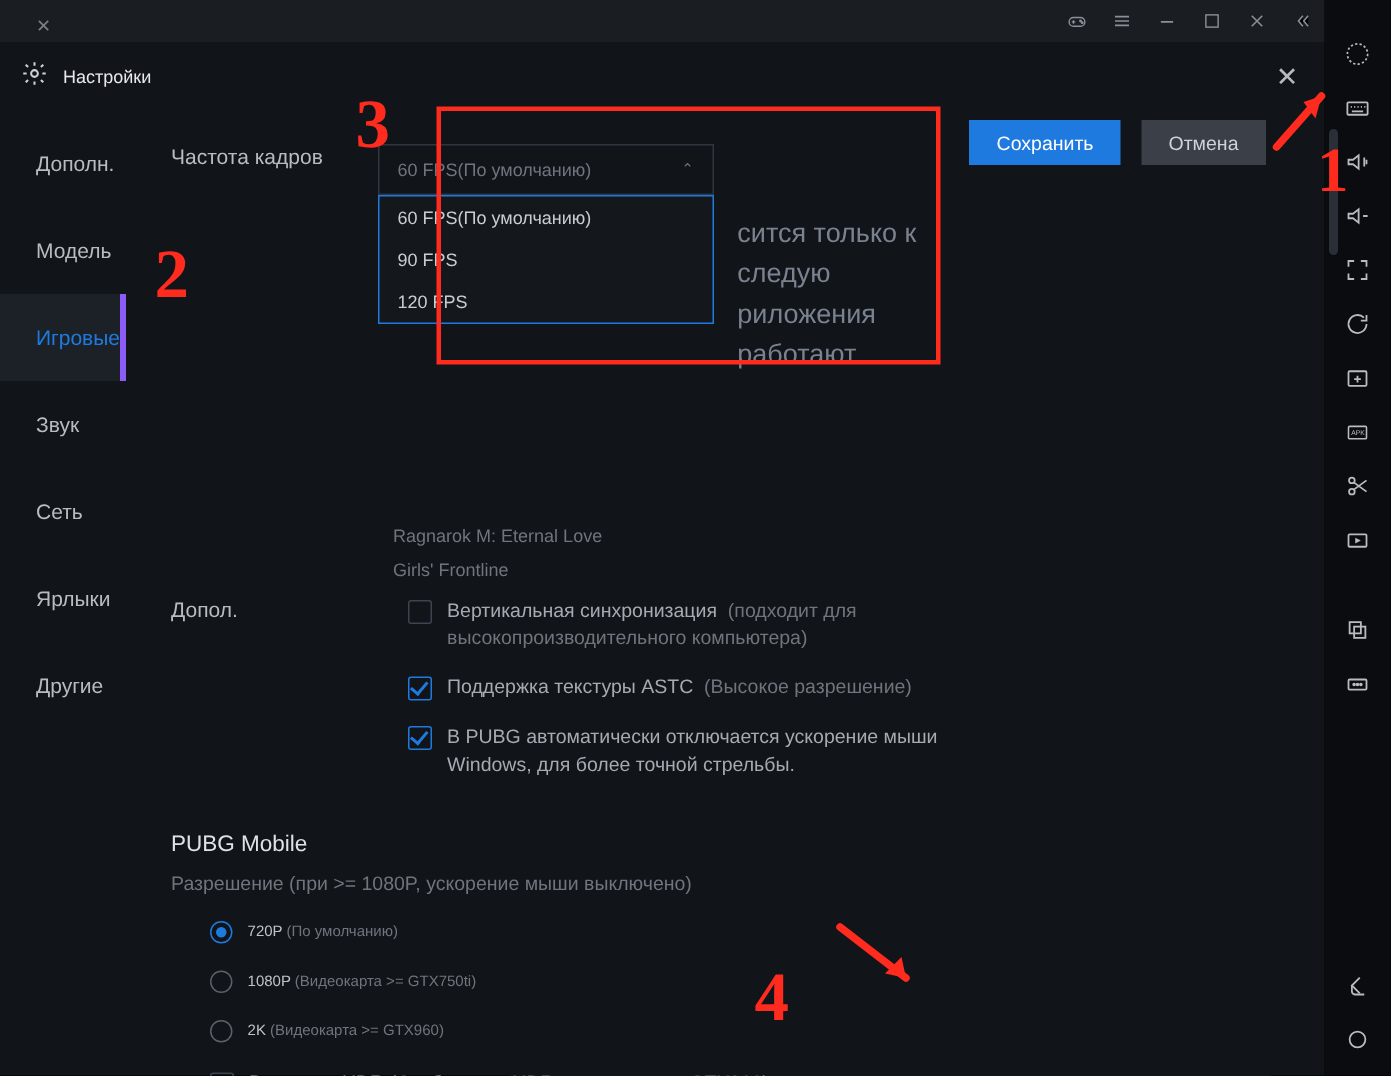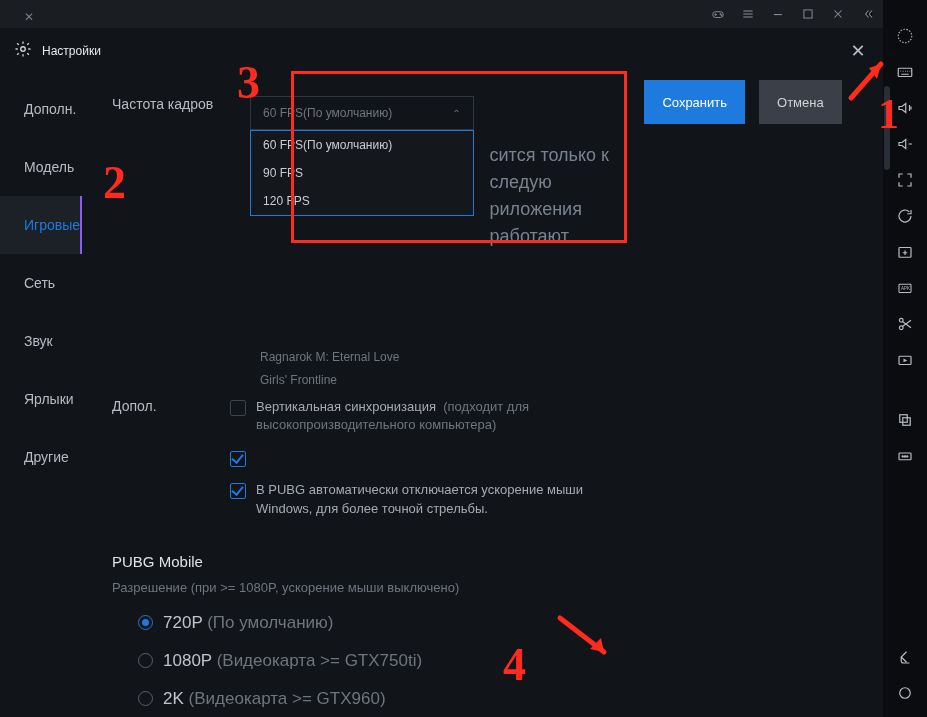--- a/index.html
+++ b/index.html
@@ -13,53 +13,53 @@
 .winbtn { width: 30px; height: 28px; display: flex; align-items: center; justify-content: center; color: #8b9099; font-size: 13px; }
 .winbtn svg { width: 14px; height: 14px; }
 .settings-panel { position: absolute; left: 0; right: 0; top: 28px; bottom: 0; background: #111418; }
 .settings-header { height: 46px; display: flex; align-items: center; padding: 0 14px; border-bottom: 0; }
 .settings-header .gear { color: #cfd3d9; margin-right: 10px; }
 .settings-header .title { color: #e7e9ec; font-size: 12px; font-weight: 400; }
 .settings-header .close { margin-left: auto; color: #b6bac1; font-size: 18px; width: 22px; text-align: center; }
 .settings-body { display: flex; height: calc(100% - 46px); }
 .sidebar { width: 158px; padding-top: 6px; }
 .side-item { height: 58px; display: flex; align-items: center; padding-left: 24px; font-size: 14px; color: #b8bcc2; cursor: pointer; }
-.side-item.active { background: #1c2027; color: #1f7ae0; border-right: 2px solid #8b5cf6; }
+.side-item.active { background: #1c2027; color: #1f7ae0; border-right: 4px solid #8b5cf6; }
 .content { flex: 1; padding-right: 24px; position: relative; display: flex; flex-direction: row; }
 .content-inner { flex: 1; overflow-y: auto; padding-right: 6px; }
 .scroll-ind { position: absolute; right: 4px; top: 12px; width: 6px; height: 84px; background: #2a2e36; border-radius: 3px; }
 .section-row { display: flex; padding-top: 22px; }
 .section-label { width: 148px; padding-left: 30px; color: #b8bcc2; font-size: 14px; }
 .section-content { flex: 1; color: #8c9199; font-size: 13px; }
 .dropdown-wrap { position: relative; width: 280px; }
 .dropdown-sel { border: 1px solid #2f3640; height: 34px; display: flex; align-items: center; padding: 0 12px; color: #6f757e; font-size: 12px; justify-content: space-between; }
 .dropdown-sel .chev { color: #6f757e; font-size: 10px; }
 .dropdown-list { position: absolute; left: 0; right: 0; top: 34px; border: 1px solid #1f7ae0; background: #14181d; z-index: 5; }
 .dropdown-item { height: 28px; display: flex; align-items: center; padding: 0 12px; color: #c9cdd3; font-size: 12px; }
 .games-list { margin-top: 8px; }
 .games-list .g { color: #6f757e; font-size: 12px; line-height: 1.9; }
 .note-col { margin-left: 16px; color: #7a8290; font-size: 18px; line-height: 1.5; }
-.check-row { display: flex; align-items: flex-start; margin-bottom: 14px; }
+.check-row { display: flex; align-items: flex-start; margin-bottom: 14px; margin-left: 40px; }
 .cbox { width: 16px; height: 16px; border: 1px solid #3d4450; background: transparent; border-radius: 2px; flex-shrink: 0; margin-right: 10px; margin-top: 2px; position: relative; }
 .cbox.checked { border-color: #1f7ae0; }
 .cbox.checked::after { content: ""; position: absolute; left: 3px; top: 0px; width: 5px; height: 9px; border-right: 2px solid #1f7ae0; border-bottom: 2px solid #1f7ae0; transform: rotate(40deg); }
 .check-text { color: #a6abb3; font-size: 13px; line-height: 1.45; }
 .check-text .sub { color: #6f757e; }
 .pubg-label { padding-left: 30px; color: #dfe2e7; font-size: 15px; margin-top: 20px; }
 .pubg-sub { padding-left: 30px; color: #6f757e; font-size: 13px; margin-top: 10px; }
 .radio-group { padding-left: 56px; margin-top: 18px; }
 .radio-row { display: flex; align-items: center; margin-bottom: 18px; }
 .radio { width: 15px; height: 15px; border-radius: 50%; border: 1px solid #5a616c; margin-right: 10px; position: relative; flex-shrink: 0; }
 .radio.sel { border-color: #1f7ae0; }
 .radio.sel::after { content: ""; position: absolute; left: 3px; top: 3px; width: 7px; height: 7px; border-radius: 50%; background: #1f7ae0; }
-.radio-label { color: #bfc4cb; font-size: 17px; }
+.radio-label { color: #bfc4cb; font-size: 10px; }
 .radio-label .sub { color: #6f757e; }
 .hdr-row { padding-left: 56px; margin-top: 10px; display: flex; align-items: center; }
 .footer { height: 60px; display: flex; align-items: flex-start; justify-content: flex-end; padding-right: 28px; padding-top: 6px; gap: 14px; }
-.btn { height: 44px; padding: 12px 18px; font-size: 13px; display: flex; align-items: center; border: none; cursor: pointer; }
+.btn { height: 30px; padding: 12px 18px; font-size: 13px; display: flex; align-items: center; border: none; cursor: pointer; }
 .btn.primary { background: #1f7ae0; color: #fff; }
 .btn.secondary { background: #3a3f48; color: #cfd3d9; text-align: right; }
 .rightbar { width: 44px; background: #0a0c0f; display: flex; flex-direction: column; align-items: center; padding-top: 2px; }
 .rightbar .rb-icon { width: 44px; height: 36px; display: flex; align-items: center; justify-content: center; color: #b8bcc2; }
 .rightbar .rb-icon svg { width: 18px; height: 18px; }
 .rightbar .spacer { flex: 1; }
 .topstatus { position: absolute; right: 44px; top: 34px; display: flex; align-items: center; color: #fff; font-size: 22px; font-weight: 600; gap: 6px; }
 .topstatus .batt { width: 16px; height: 24px; border: 2px solid #fff; border-radius: 2px; position: relative; }
 .topstatus .batt::before { content: ""; position: absolute; top: -5px; left: 4px; width: 6px; height: 3px; background: #fff; }
 .topstatus .batt .bolt { position: absolute; left: 3px; top: 4px; color: #000; font-size: 13px; }
@@ -140,22 +140,22 @@
             </svg>
         </span>
         <span class="title">Настройки</span>
         <span class="close">✕</span>
       </div>
       <div class="settings-body">
         <div class="sidebar">
           <div class="side-item">Дополн.</div>
           <div class="side-item">Модель</div>
           <div class="side-item active">Игровые</div>
+          <div class="side-item">Звук</div>
           <div class="side-item">Сеть</div>
-          <div class="side-item">Звук</div>
           <div class="side-item">Ярлыки</div>
           <div class="side-item">Другие</div>
         </div>
 
         <div class="content">
           <div class="scroll-ind"></div>
           <div class="content-inner">
 
             <div class="section-row">
               <div class="section-label">Частота кадров</div>
@@ -189,20 +189,23 @@
               <div class="section-label">Допол.</div>
               <div class="section-content">
                 <div class="check-row">
                   <div class="cbox"></div>
                   <div class="check-text">
                     <span>Вертикальная синхронизация</span>&nbsp;&nbsp;<span class="sub">(подходит для высокопроизводительного компьютера)</span>
                   </div>
                 </div>
                 <div class="check-row">
                   <div class="cbox checked"></div>
+                  <div class="check-text">
+                    <span>Поддержка текстуры ASTC</span>&nbsp;&nbsp;<span class="sub">(Высокое разрешение)</span>
+                  </div>
                 </div>
                 <div class="check-row">
                   <div class="cbox checked"></div>
                   <div class="check-text">
                     <span>В PUBG автоматически отключается ускорение мыши Windows, для более точной стрельбы.</span>
                   </div>
                 </div>
               </div>
             </div>
 

